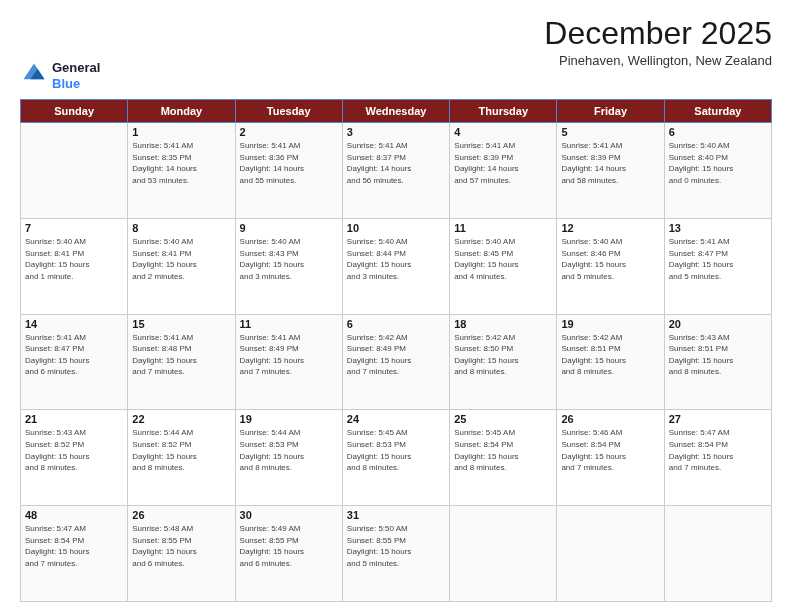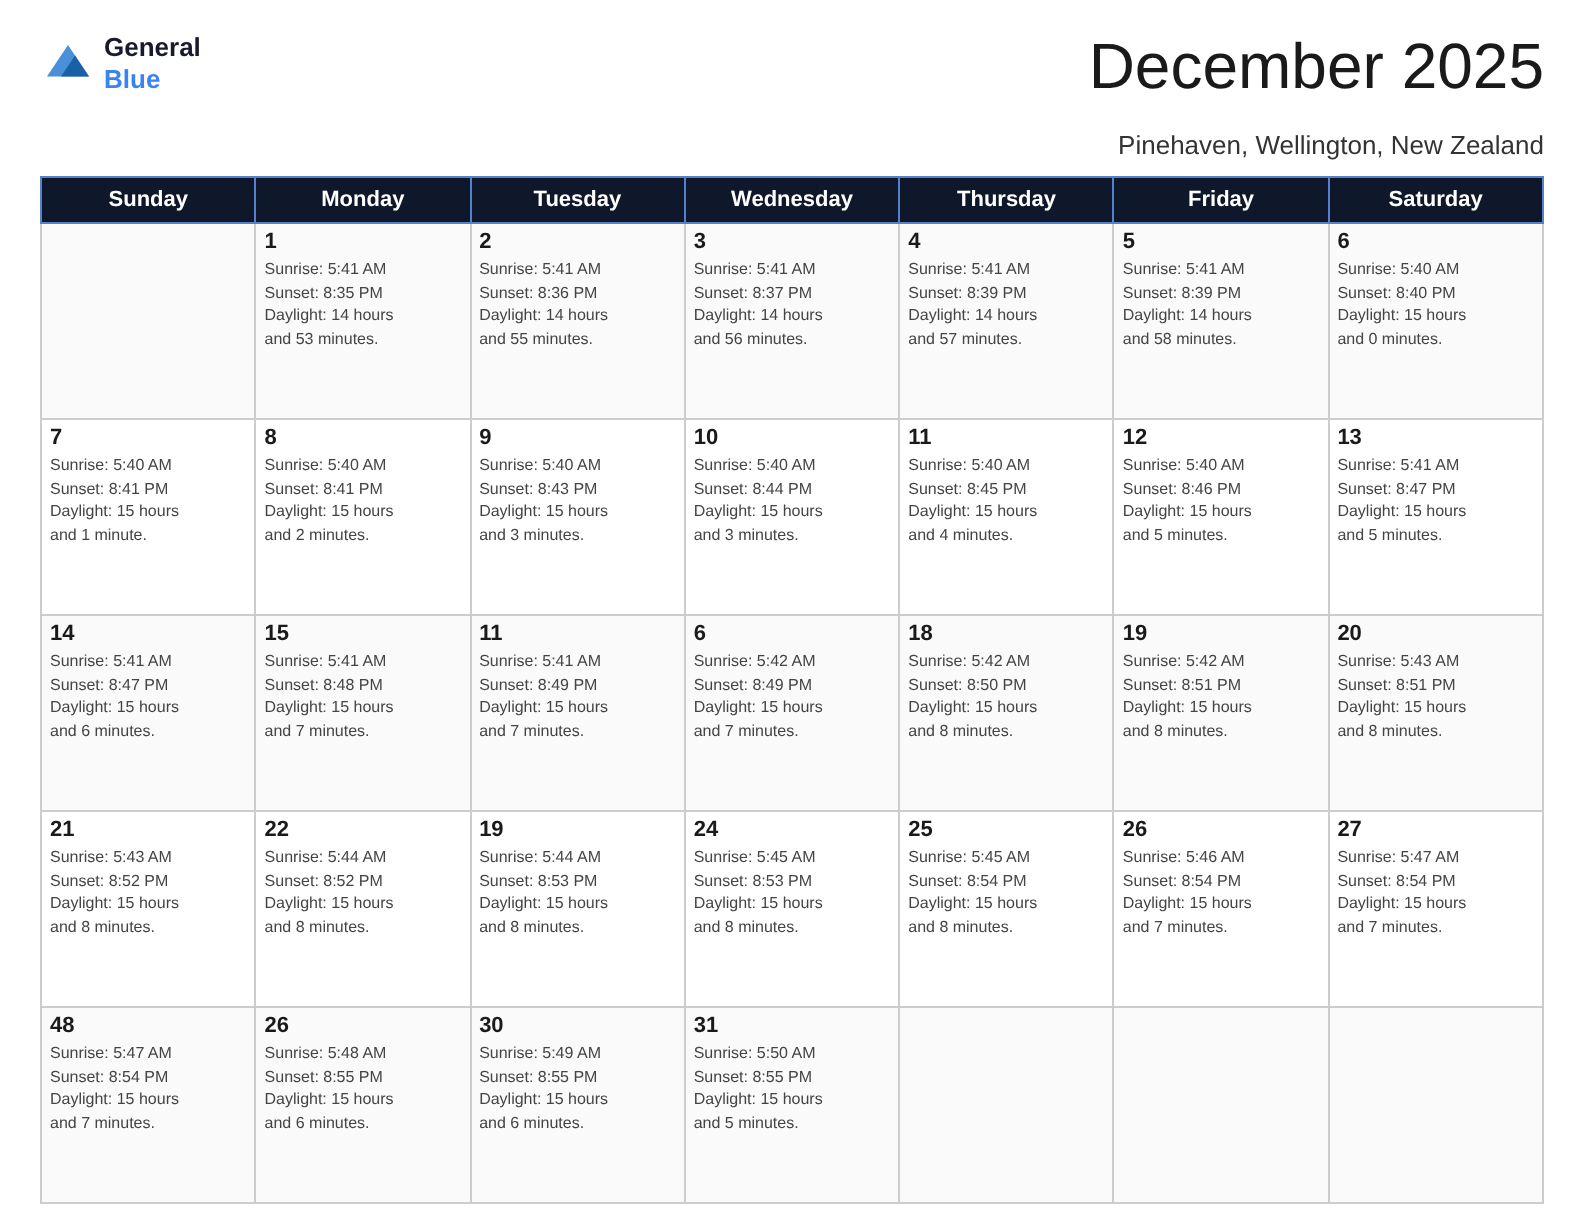--- a/index.html
+++ b/index.html
@@ -18,22 +18,23 @@
       flex-direction: column;
     }
     .header {
       display: flex;
       justify-content: space-between;
       align-items: flex-start;
       margin-bottom: 8px;
     }
     .logo {
       display: flex;
-      align-items: flex-end;
+      align-items: flex-start;
       gap: 4px;
+      margin-top: 44px;
     }
     .logo-text {
       font-size: 13px;
       font-weight: bold;
       color: #1a1a2e;
       line-height: 1.2;
     }
     .logo-icon {
       width: 28px;
       height: 28px;
@@ -43,31 +44,31 @@
     }
     .main-title {
       font-size: 32px;
       font-weight: normal;
       color: #1a1a1a;
       line-height: 1.1;
     }
     .subtitle {
       font-size: 13px;
       color: #333;
-      margin-top: 14px;
+      margin-top: 2px;
     }
     .calendar {
       flex: 1;
       border: 1px solid #ccc;
       border-collapse: collapse;
       width: 100%;
       table-layout: fixed;
     }
     .calendar th {
-      background: #0f172a;
+      background: #7f1d1d;
       color: #fff;
       font-size: 11px;
       font-weight: bold;
       text-align: center;
       padding: 5px 2px;
       border: 1px solid #5580cc;
     }
     .calendar td {
       border: 1px solid #ccc;
       vertical-align: top;

